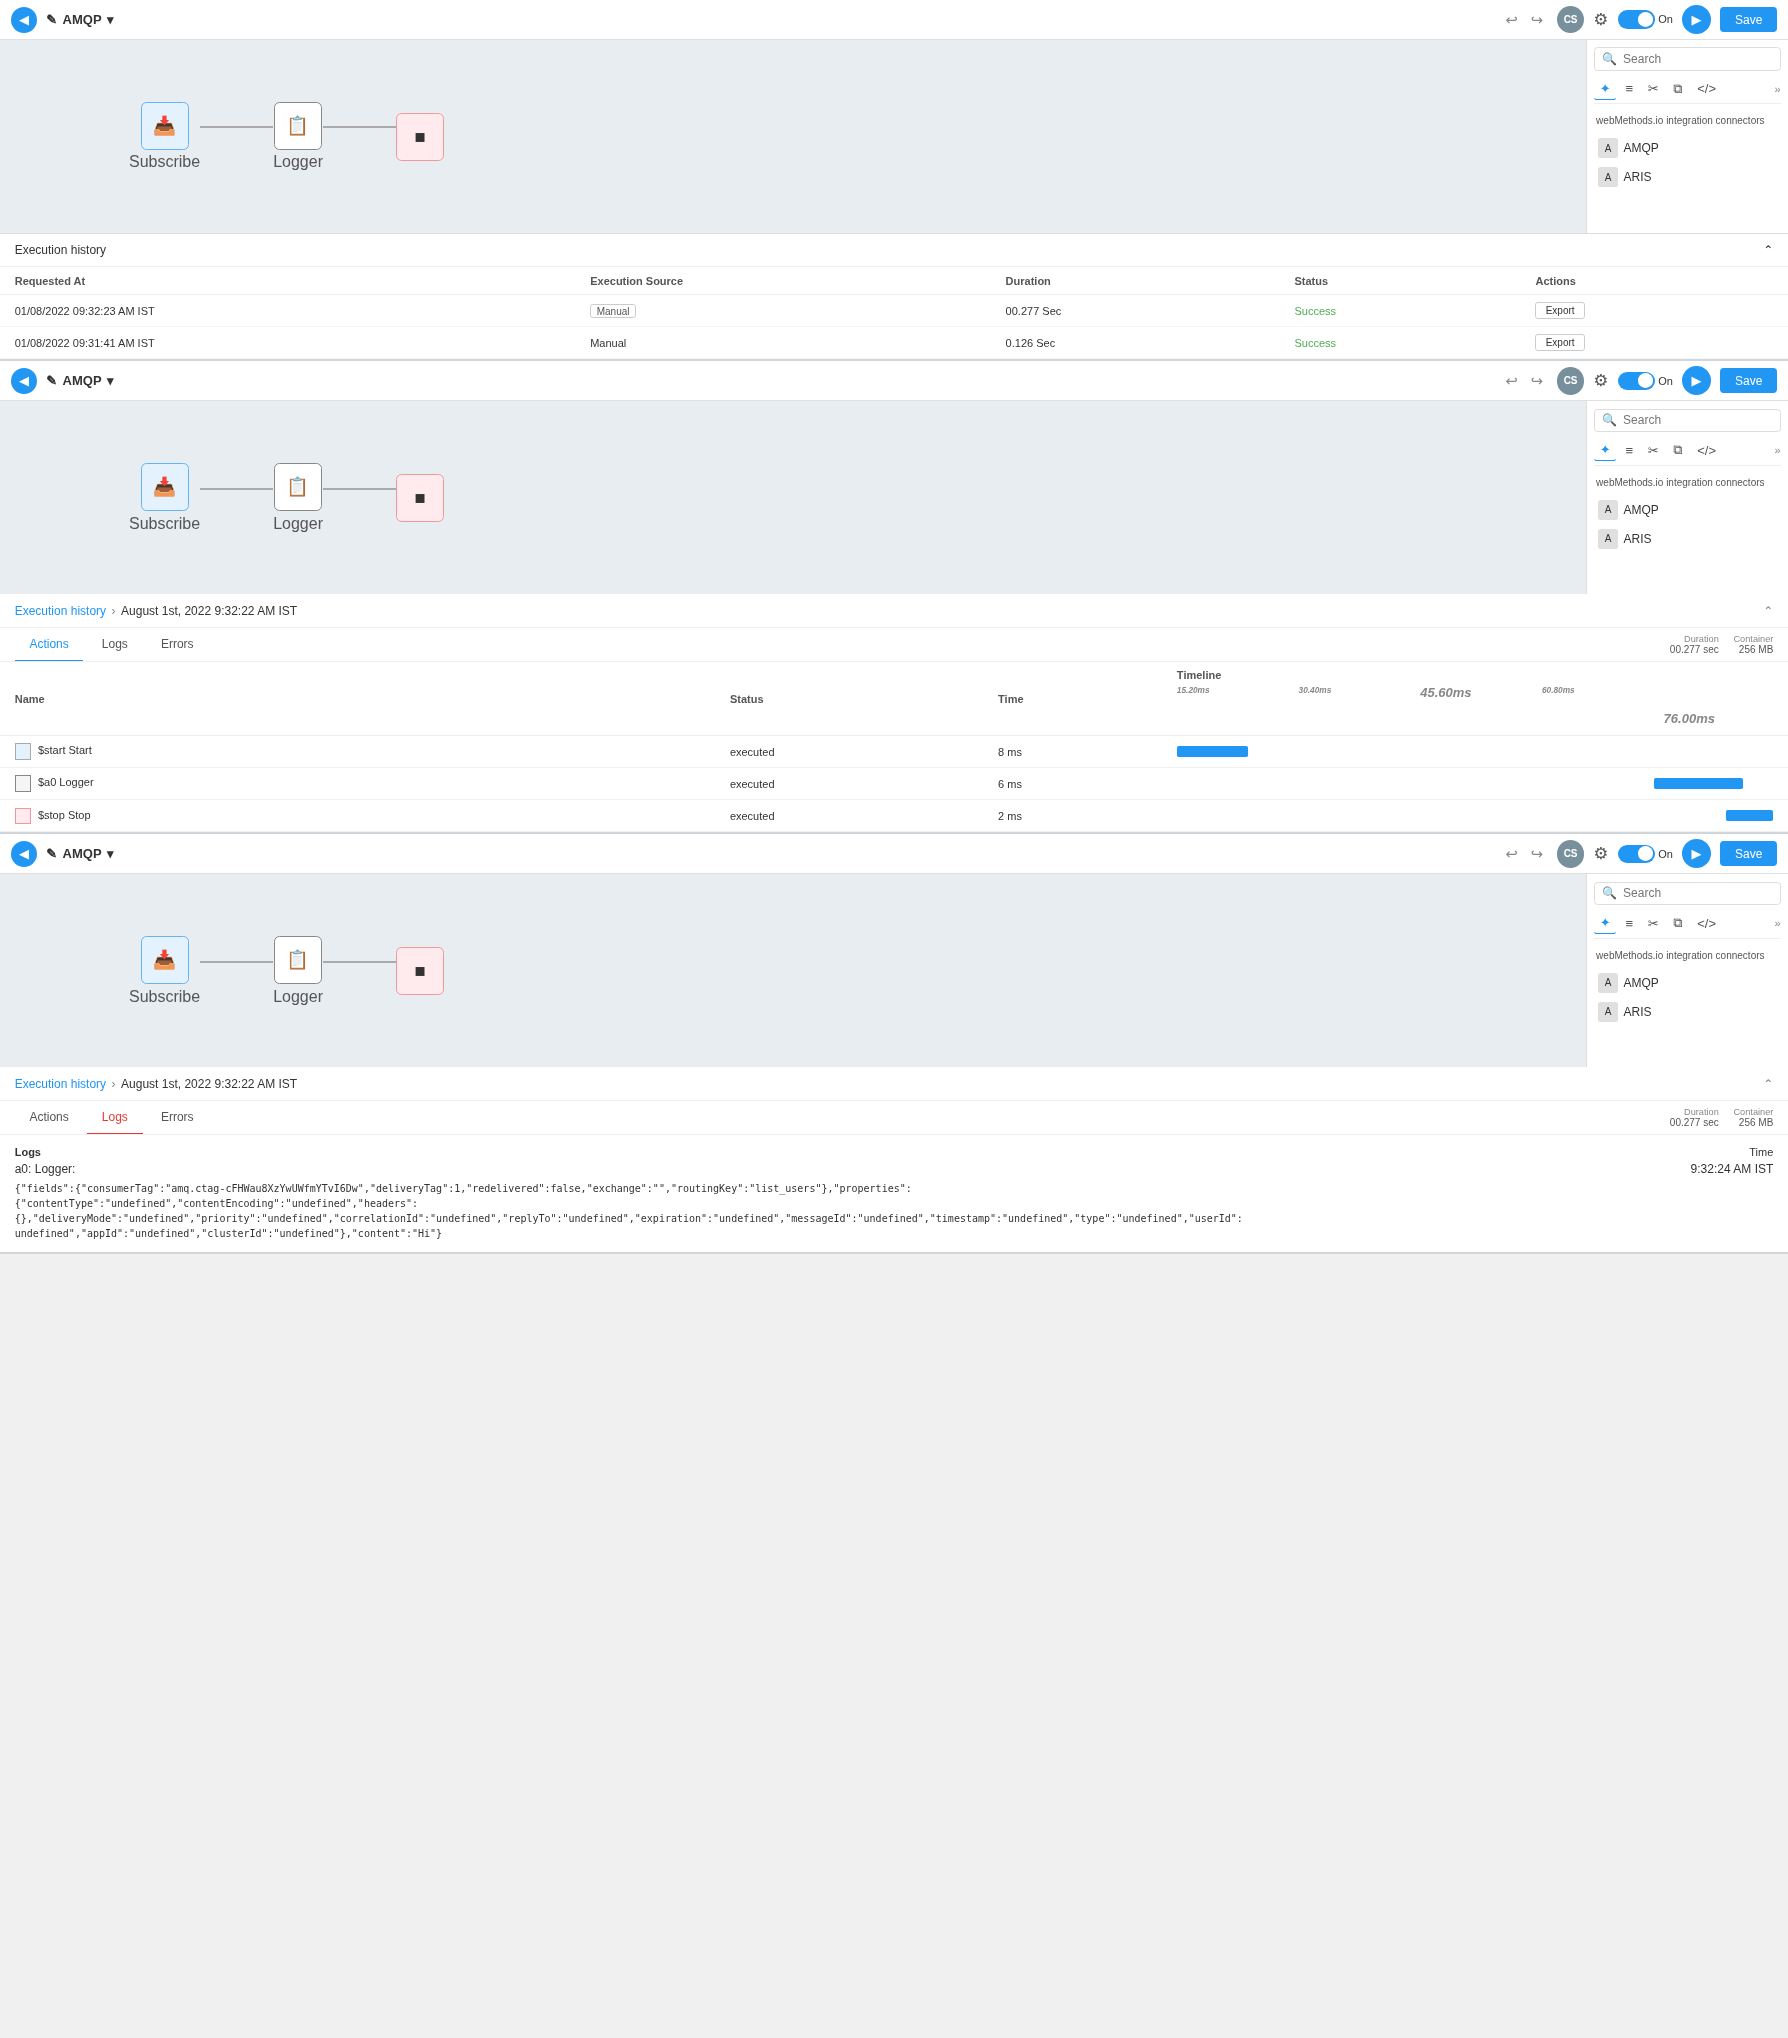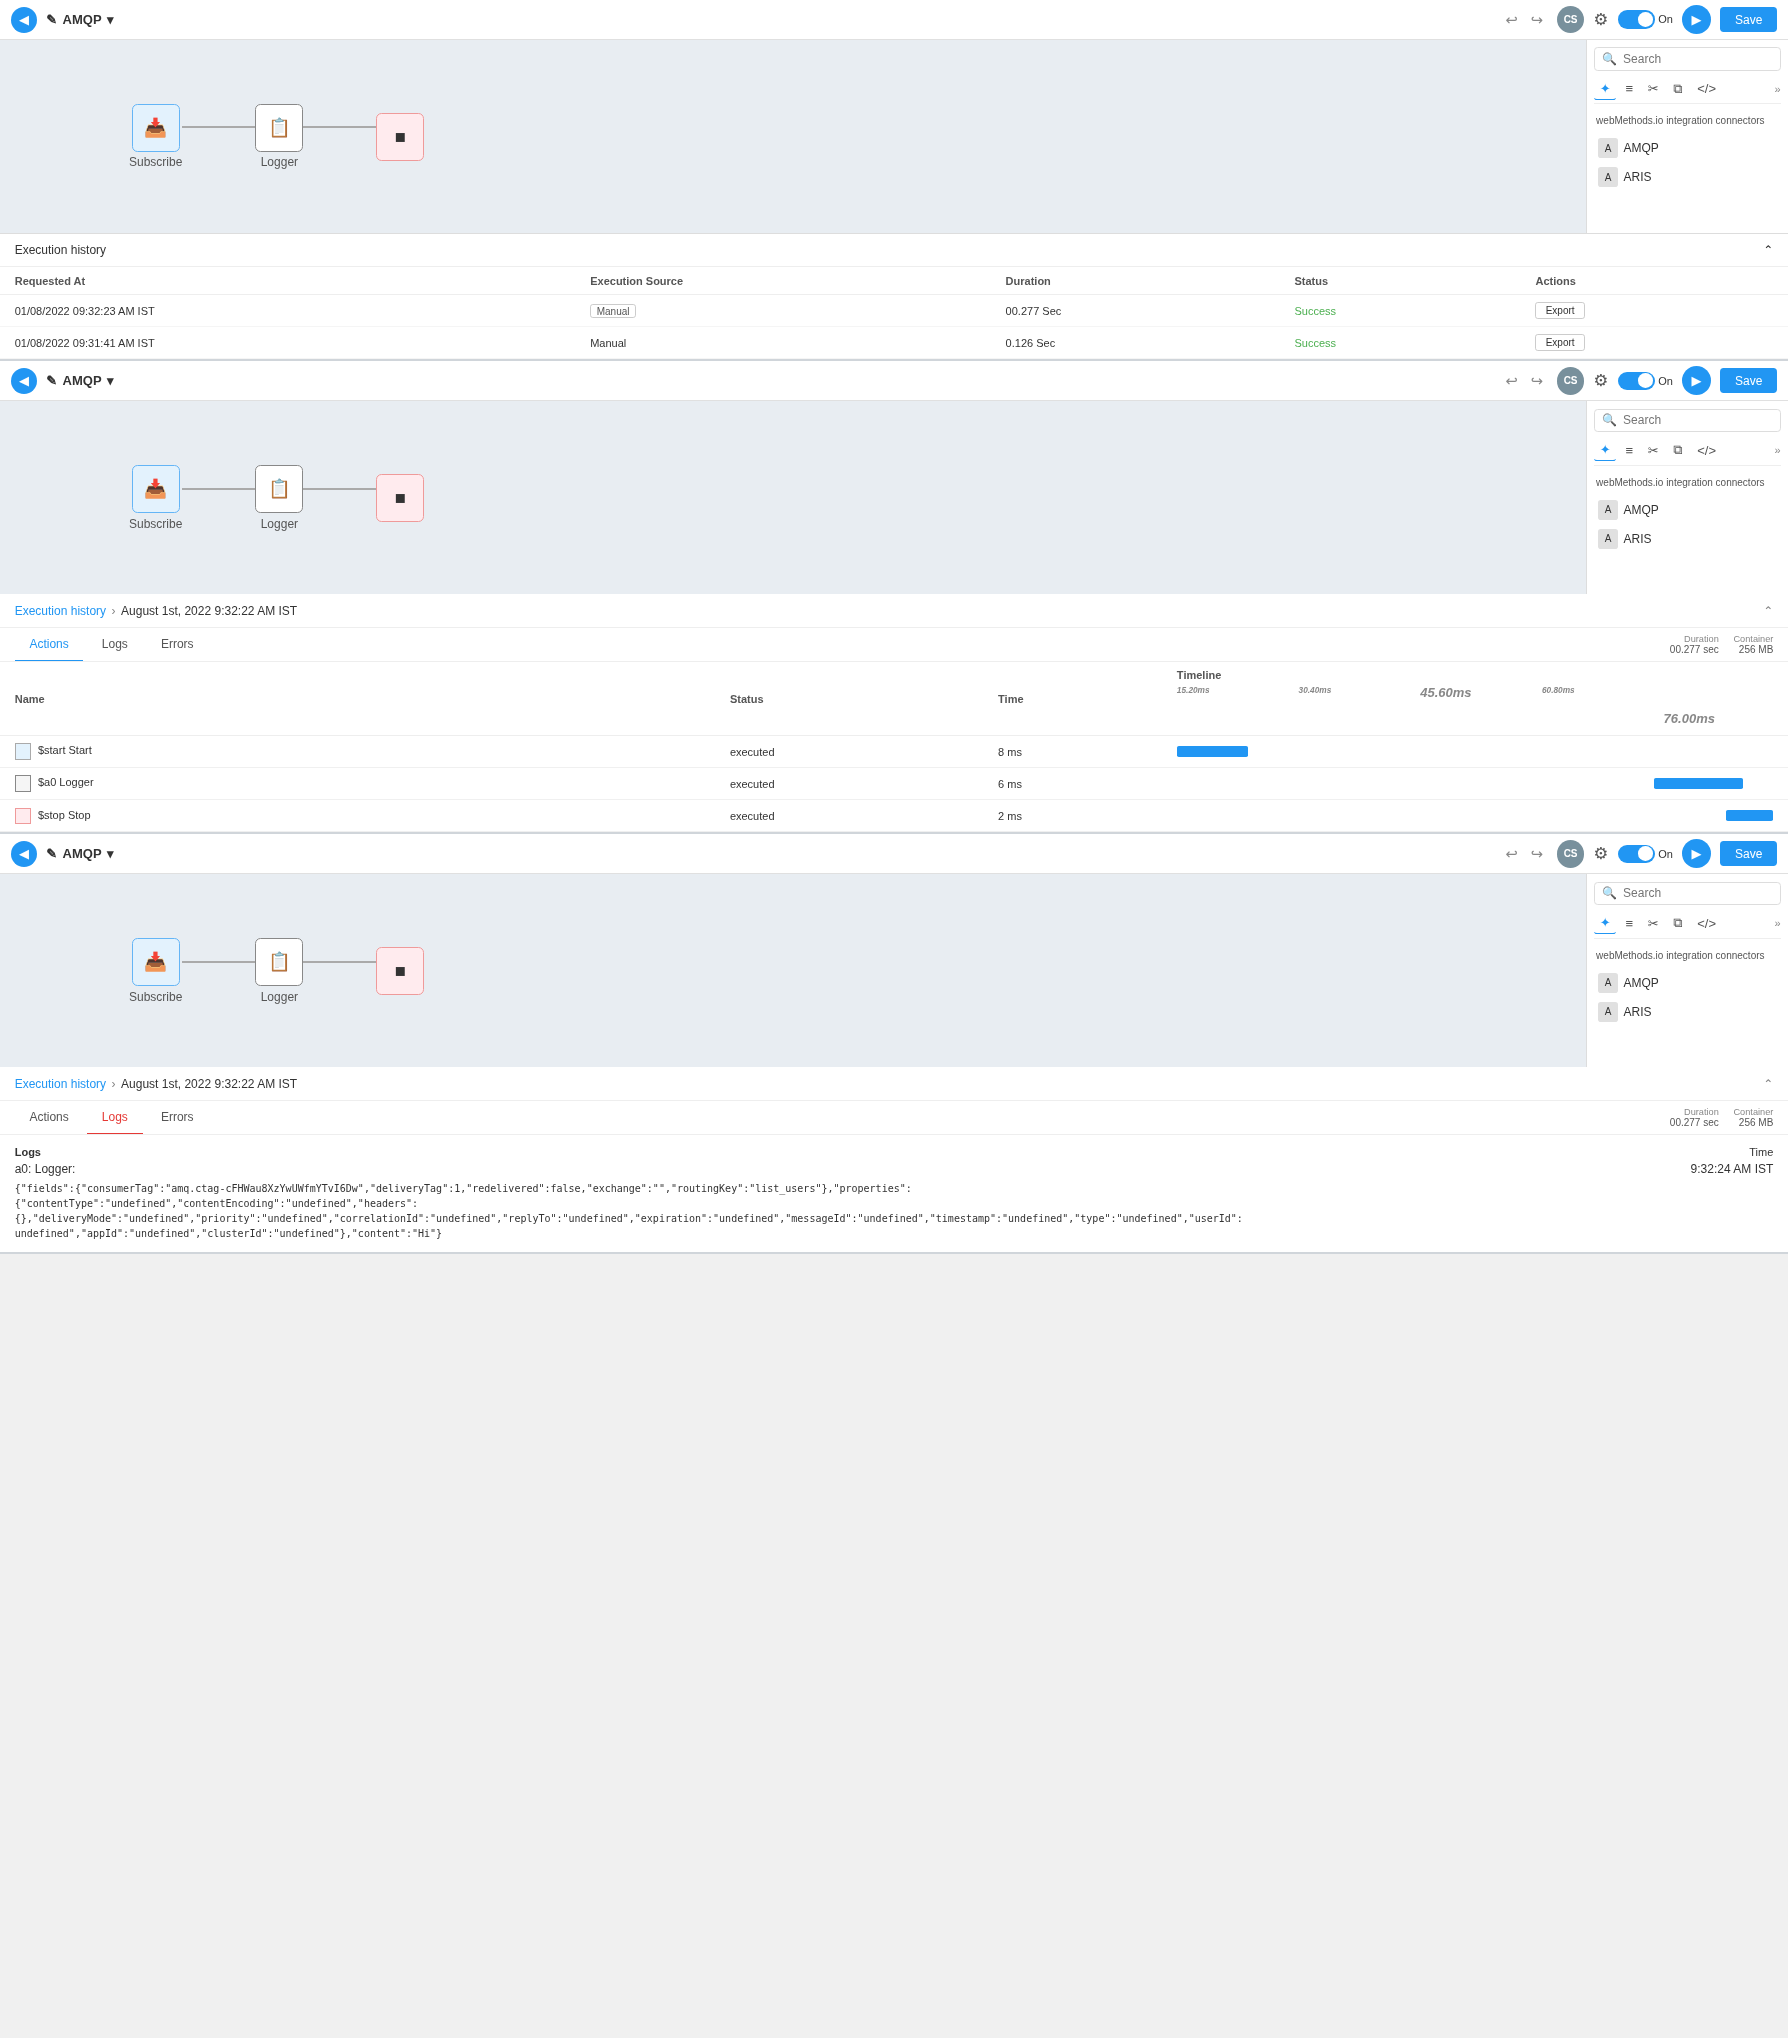--- a/index.html
+++ b/index.html
@@ -82,21 +82,21 @@
       width: 48px; height: 48px;
       border: 1.8px solid #aaa;
       border-radius: 5.5px;
       background: #fff;
       display: flex; align-items: center; justify-content: center;
       font-size: 18.4px;
     }
     .node-icon.subscribe { border-color: #64B5F6; background: #E3F2FD; }
     .node-icon.logger { border-color: #888; background: #fff; }
     .node-icon.stop { border-color: #EF9A9A; background: #FFEBEE; }
-    .node-label { font-size: 12px; color: #555; text-align: center; }
+    .node-label { font-size: 16px; color: #555; text-align: center; }
     .connector-line {
       width: 73px; height: 1.8px; background: #aaa;
       margin-top: -18.4px;
     }
 
     
     .right-sidebar {
       position: absolute;
       right: 0; top: 0;
       width: 202px;

